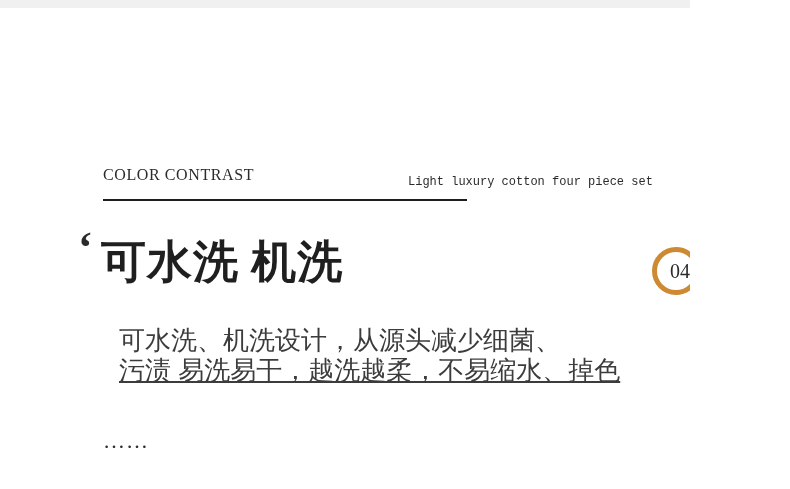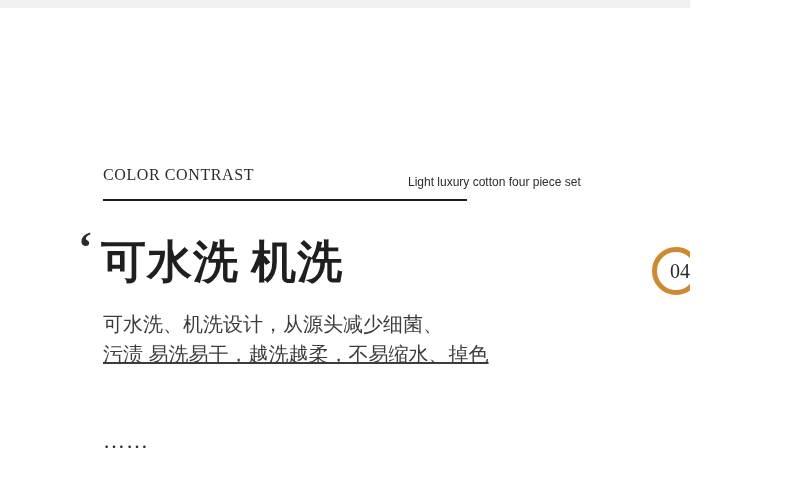--- a/index.html
+++ b/index.html
@@ -16,21 +16,21 @@
   }
   .eyebrow{
     position:absolute;left:103px;top:166px;
     font-size:16px;letter-spacing:0.6px;
     color:#2b2b2b;
     font-family:"Liberation Serif","DejaVu Serif",serif;
   }
   .subtitle{
     position:absolute;left:408px;top:175px;
     font-size:12px;color:#2b2b2b;
-    font-family:Liberation Sans, sans-serif;
+    font-family:Liberation Mono, monospace;
   }
   .rule{
     position:absolute;left:103px;top:199px;
     width:364px;height:2px;background:#1d1d1d;
   }
   .quote{
     position:absolute;left:78px;top:226px;
     font-size:44px;font-weight:bold;color:#2a2a2a;line-height:1;
     font-family:"Liberation Serif","DejaVu Serif",serif;
   }
@@ -44,22 +44,22 @@
     position:absolute;left:652px;top:247px;
     width:48px;height:48px;box-sizing:border-box;
     border:5px solid #ce8a33;border-radius:50%;
     display:flex;align-items:center;justify-content:flex-end;
   }
   .badge-number{
     font-size:20px;color:#2b2b2b;
     font-family:"Liberation Serif","DejaVu Serif",serif;
   }
   .body-copy{
-    position:absolute;left:103px;top:309px;margin:0;
-    font-size:20px;line-height:31px;color:#3c3c3c;
+    position:absolute;left:103px;top:309px;margin:16px;
+    font-size:26px;line-height:31px;color:#3c3c3c;
     font-family:"Liberation Sans","DejaVu Sans",sans-serif;
     white-space:nowrap;
   }
   .ellipsis{
     position:absolute;left:103px;top:428px;
     font-size:22px;color:#2f2f2f;letter-spacing:1px;
     font-family:"Liberation Serif","DejaVu Serif",serif;
   }
 </style>
 </head>

